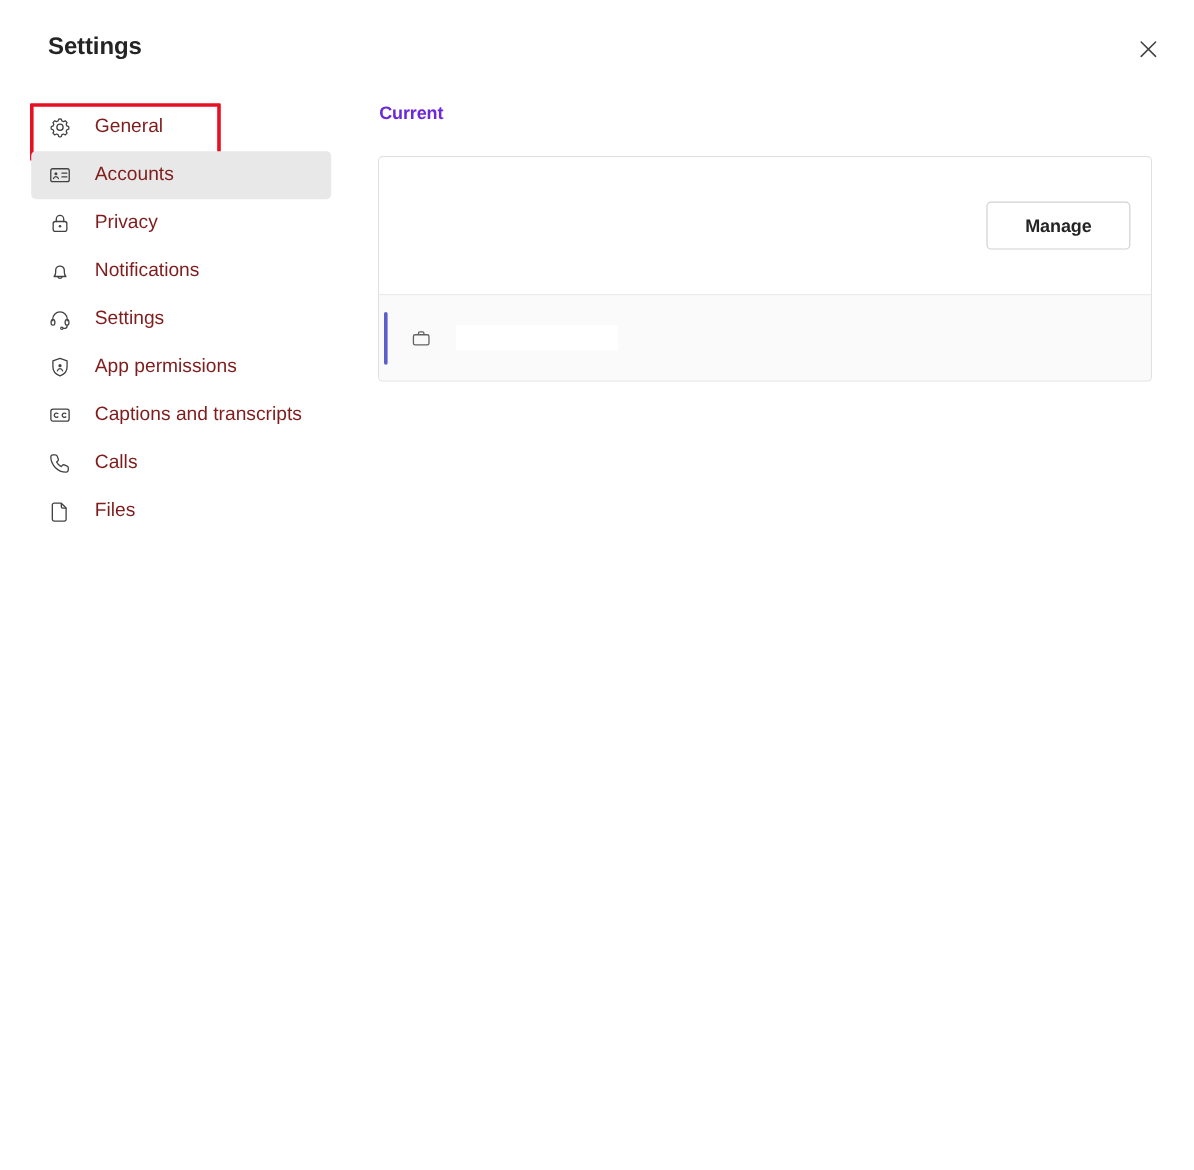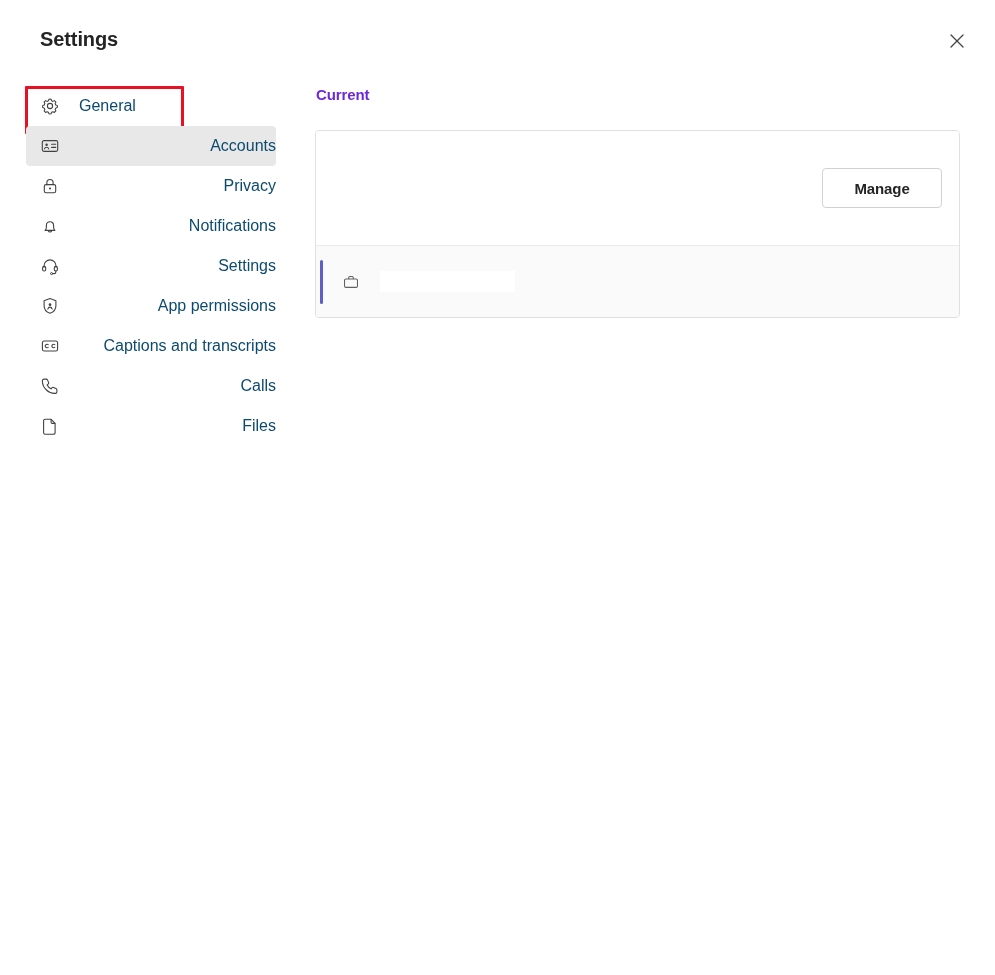--- a/index.html
+++ b/index.html
@@ -60,37 +60,37 @@
   .nav-item {
     position: relative;
     display: flex;
     align-items: center;
     height: 40px;
     padding-left: 14px;
     border-radius: 4px;
     cursor: pointer;
     margin-bottom: 0px;
   }
-  .nav-item + .nav-item { margin-top: 0px; justify-content: space-between; }
+  .nav-item + .nav-item { margin-top: 0px; }
   .nav-item.selected { background: #e8e8e8; }
   .nav-icon {
     width: 20px;
     height: 20px;
     flex: 0 0 20px;
     display: flex;
     align-items: center;
     justify-content: center;
     color: #424242;
   }
   .nav-icon svg { display: block; }
   .nav-label {
     margin-left: 19px;
     font-size: 16px;
     line-height: 20px;
-    color: #0c4a6e;
+    color: #7f1d1d;
     white-space: nowrap;
   }
   
   .nav-item.annotated::after {
     content: "";
     position: absolute;
     left: -1px;
     top: 0px;
     width: 153px;
     height: 42px;

